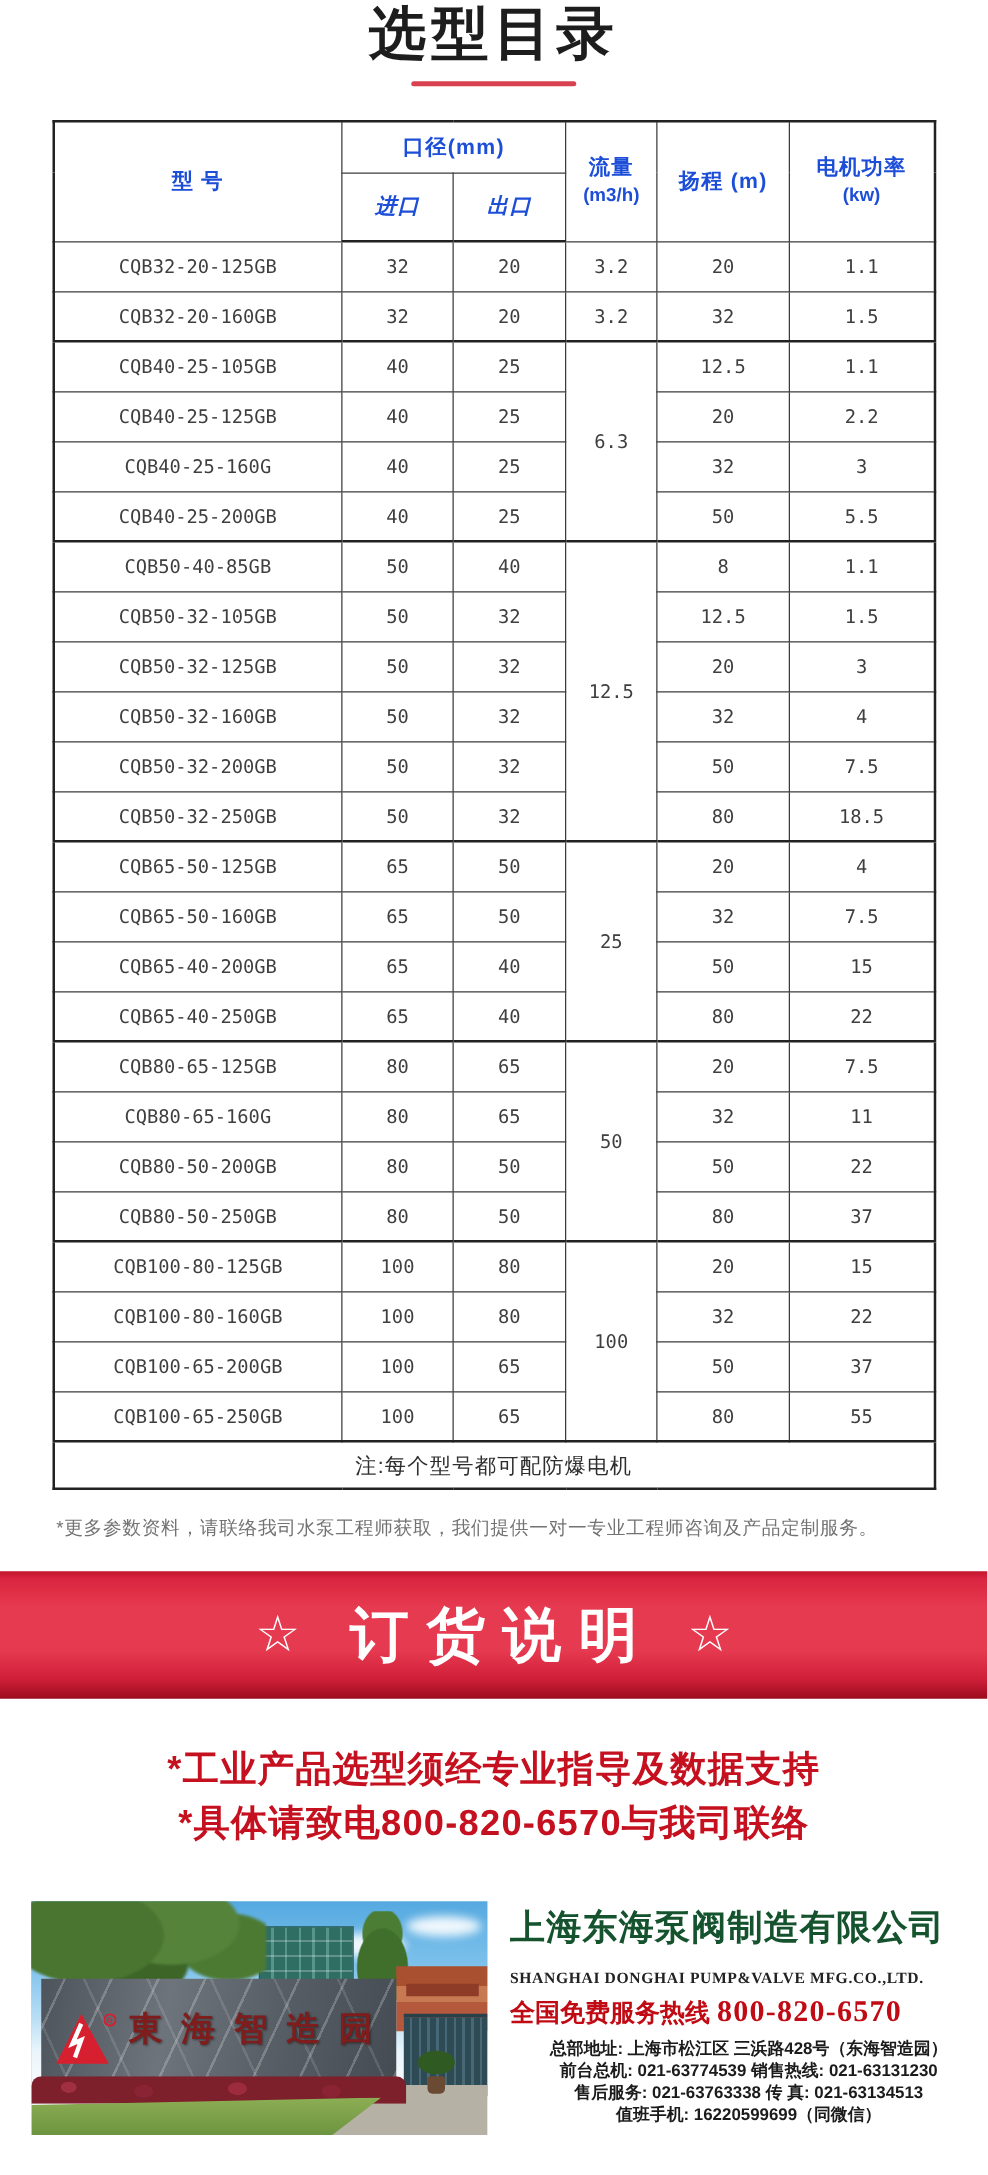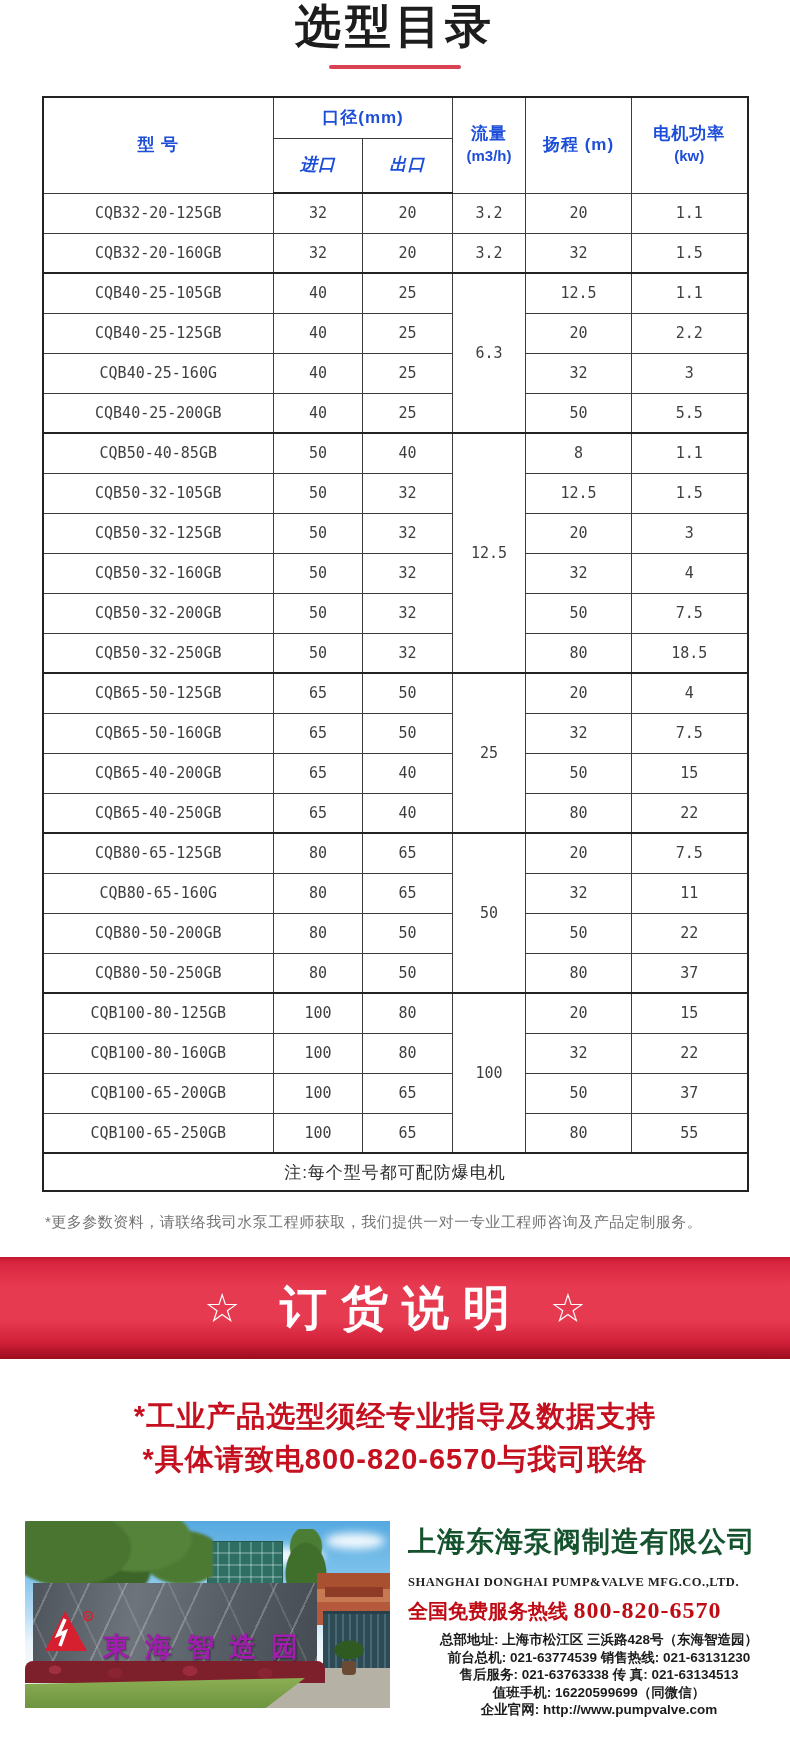--- a/index.html
+++ b/index.html
@@ -85,21 +85,21 @@
   .ph-orange { position:absolute; left:292px; top:52px; width:73px; height:52px;
     background:linear-gradient(180deg,#a8502f 0 30%,#c77a52 30% 55%,#b4593c 55% 100%); }
   .ph-orange::after { content:""; position:absolute; left:8px; top:14px; width:58px; height:10px; background:#8e3b28; }
   .ph-gate { position:absolute; left:298px; top:90px; width:67px; height:66px;
     background:repeating-linear-gradient(90deg,#2e4a55 0 5px,#466877 5px 7px); border-top:3px solid #27404a; }
   .ph-wall { position:absolute; left:8px; top:62px; width:284px; height:90px;
     background:linear-gradient(100deg,#4e545b 0%,#6e747b 35%,#585e65 65%,#454b52 100%); }
   .ph-wall::after { content:""; position:absolute; inset:0;
     background:repeating-linear-gradient(115deg,transparent 0 16px,rgba(255,255,255,.22) 16px 18px,transparent 18px 34px),
                repeating-linear-gradient(65deg,transparent 0 22px,rgba(255,255,255,.12) 22px 24px,transparent 24px 46px); }
-  .ph-sign-text { position:absolute; left:78px; top:108px; color:#a21caf; font-size:27px; font-weight:bold;
+  .ph-sign-text { position:absolute; left:78px; top:84px; color:#7f1d1d; font-size:27px; font-weight:bold;
     letter-spacing:15px; text-shadow:1px 1px 2px rgba(0,0,0,.45); white-space:nowrap; z-index:3; }
   .ph-logo { position:absolute; left:18px; top:88px; width:50px; height:46px; z-index:3; }
   .ph-palm { position:absolute; left:302px; top:112px; width:44px; height:34px;
     background:radial-gradient(ellipse 22px 14px at 50% 50%, #2f5a22 0 65%, transparent 70%); z-index:4; filter:blur(.5px); }
   .ph-pot { position:absolute; left:317px; top:140px; width:14px; height:14px; background:#6b4a33; border-radius:2px 2px 4px 4px; z-index:4; }
   .ph-hedge { position:absolute; left:0; top:140px; width:300px; height:22px;
     background:radial-gradient(ellipse 10px 7px at 10% 40%, #a03040 0 60%, transparent 65%),
                radial-gradient(ellipse 12px 8px at 30% 55%, #8a2434 0 60%, transparent 65%),
                radial-gradient(ellipse 12px 8px at 55% 45%, #9c2c3c 0 60%, transparent 65%),
                radial-gradient(ellipse 12px 8px at 80% 55%, #8a2434 0 60%, transparent 65%),
@@ -385,18 +385,17 @@
       <div class="co-name-en">SHANGHAI DONGHAI PUMP&amp;VALVE MFG.CO.,LTD.</div>
       <div class="co-hotline">
         <span>全国免费服务热线</span>
         <span class="num">800-820-6570</span>
       </div>
       <div class="co-details" id="company-details">
           <div>总部地址: 上海市松江区 三浜路428号（东海智造园）</div>
           <div>前台总机: 021-63774539  销售热线: 021-63131230</div>
           <div>售后服务: 021-63763338  传    真: 021-63134513</div>
           <div>值班手机: 16220599699（同微信）</div>
-          <div>企业官网: http://www.pumpvalve.com</div>
         </div>
     </div>
 
   </div>
 </div>
 
 </body></html>

